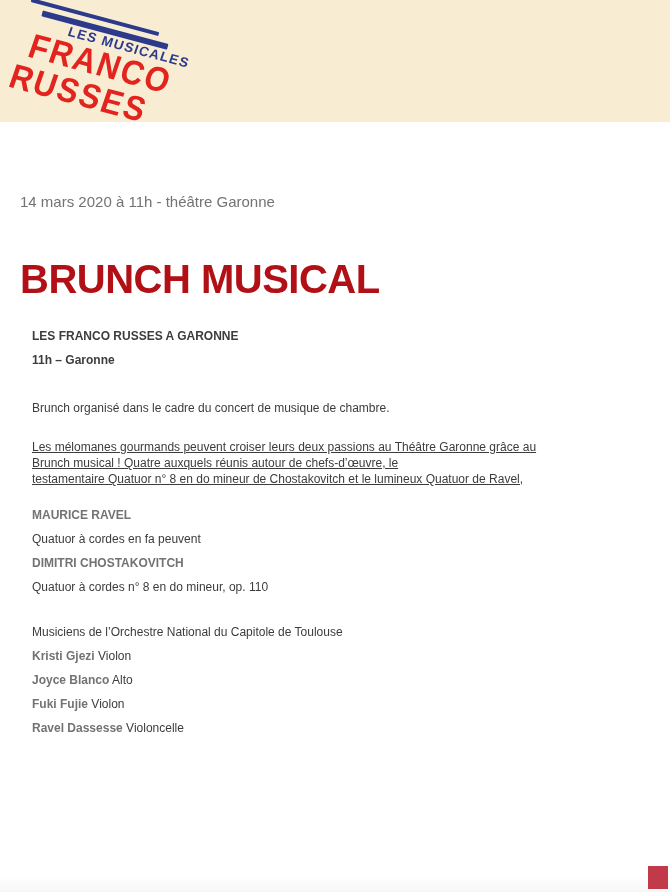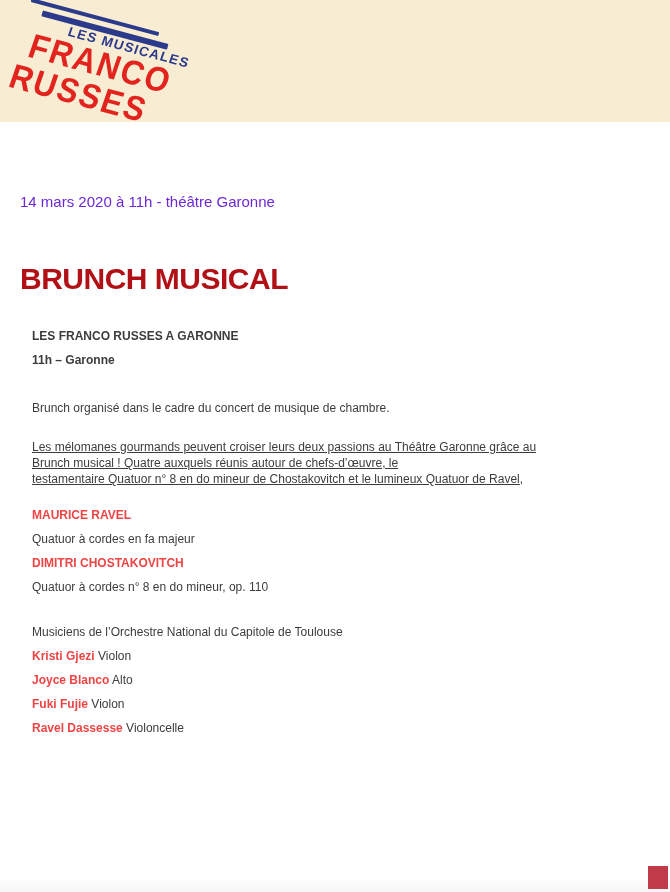--- a/index.html
+++ b/index.html
@@ -57,39 +57,39 @@
   }
   .logo-franco { left: 20px; top: 26px; }
   .logo-russes { left: 9px;  top: 60px; }
 
   
   .content { padding: 0 20px; }
   .event-date {
     margin: 68px 0 0;
     font-size: 15px;
     line-height: 24px;
-    color: #6d28d9;
+    color: #737373;
   }
   h1.page-title {
     margin: 47px 0 0;
-    font-size: 30px;
+    font-size: 40px;
     line-height: 36px;
     font-weight: 700;
     letter-spacing: -0.5px;
     color: #b11116;
   }
   p { font-size: 12px; line-height: 24px; margin: 12px; }
   .intro      { margin-top: 27px; font-weight: 700; }
   .brunch     { margin-top: 24px; }
   .concert-h  { margin-top: 20px; font-weight: 700; }
   .desc       { margin-top: 19px; line-height: 16px; text-decoration: underline; }
   .program    { margin-top: 16px; }
   .musicians  { margin-top: 21px; }
   .line { display: block; }
-  strong { font-weight: 700; color: #ef4444; }
+  strong { font-weight: 700; color: #737373; }
 
   
   .footer-band {
     position: absolute;
     left: 0; right: 0; bottom: 0;
     height: 15px;
     background: linear-gradient(to bottom, #ffffff 0%, #f6f6f6 100%);
   }
   .corner-square {
     position: absolute;
@@ -128,21 +128,21 @@
 
 
   <p class="desc">
     <span class="line">Les mélomanes gourmands peuvent croiser leurs deux passions au Théâtre Garonne grâce au</span>
     <span class="line">Brunch musical ! Quatre auxquels réunis autour de chefs-d’œuvre, le</span>
     <span class="line">testamentaire Quatuor n° 8 en do mineur de Chostakovitch et le lumineux Quatuor de Ravel,</span>
   </p>
 
   <p class="program">
     <strong class="line">MAURICE RAVEL</strong>
-    <span class="line">Quatuor à cordes en fa majeur</span>
+    <span class="line">Quatuor à cordes en fa peuvent</span>
     <strong class="line">DIMITRI CHOSTAKOVITCH</strong>
     <span class="line">Quatuor à cordes n° 8 en do mineur, op. 110</span>
   </p>
 
   <p class="musicians">
     <span class="line">Musiciens de l’Orchestre National du Capitole de Toulouse</span>
     <span class="line"><strong>Kristi Gjezi</strong> <span>Violon</span></span>
     <span class="line"><strong>Joyce Blanco</strong> <span>Alto</span></span>
     <span class="line"><strong>Fuki Fujie</strong> <span>Violon</span></span>
     <span class="line"><strong>Ravel Dassesse</strong> <span>Violoncelle</span></span>

